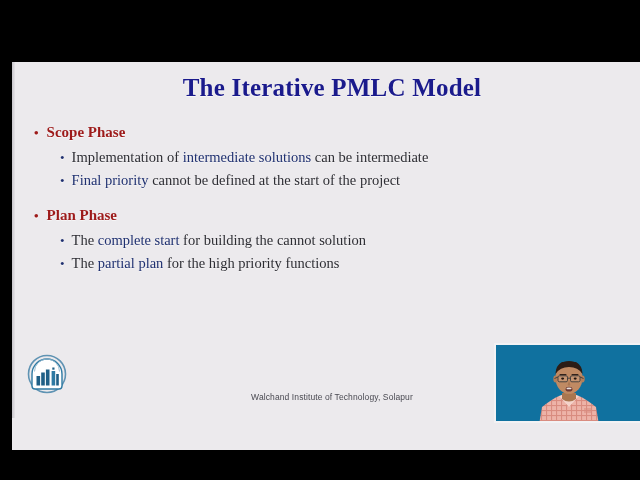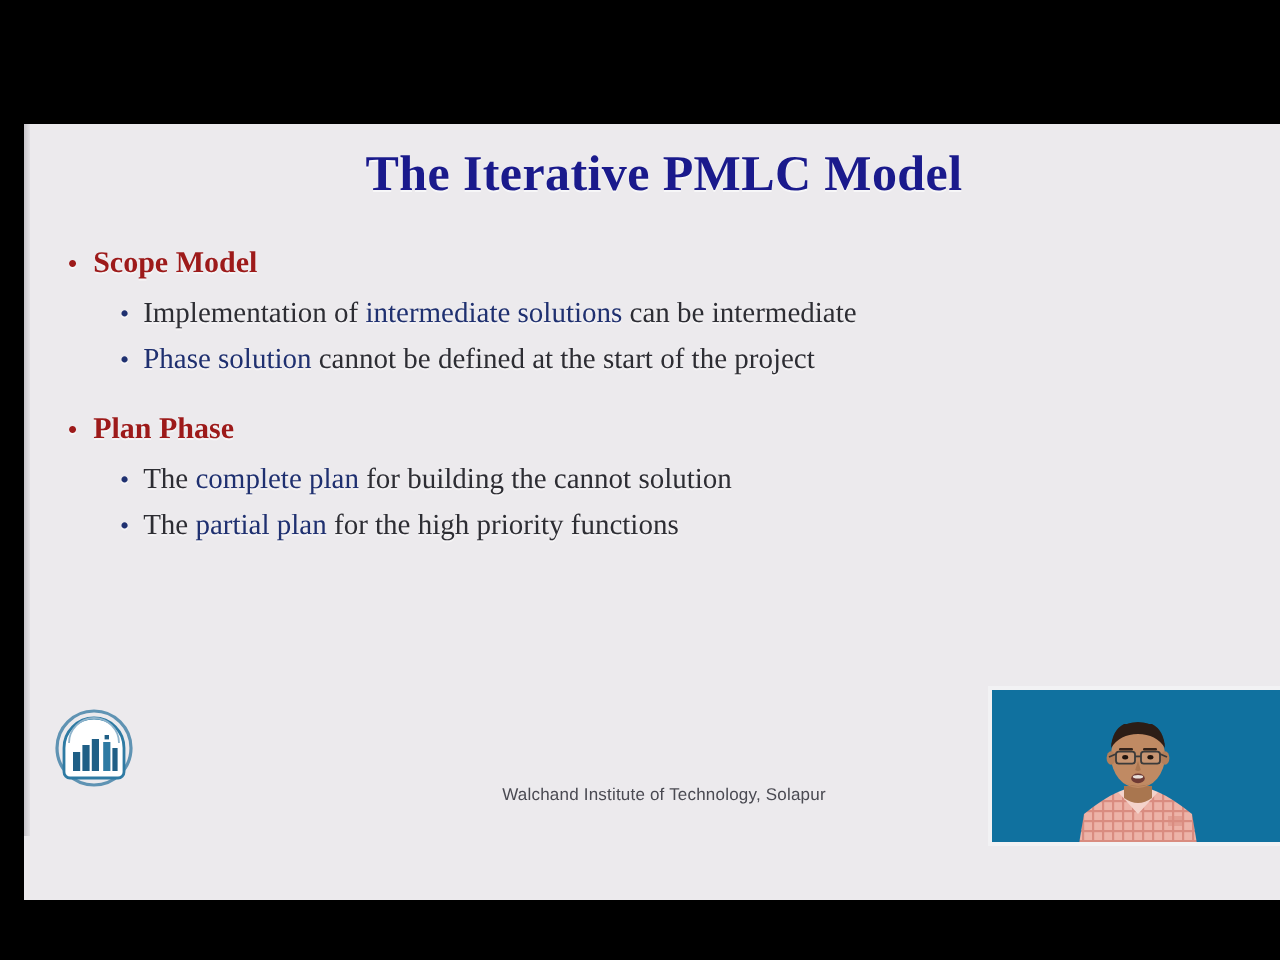--- a/index.html
+++ b/index.html
@@ -169,43 +169,43 @@
 
     <div id="slide-left-edge"></div>
 
     <div id="slide-title">The Iterative PMLC Model</div>
 
     <div id="slide-body">
 
       <div class="phase-block">
         <div class="phase-heading">
           <span class="bullet-mark">•</span>
-          <span>Scope Model</span>
+          <span>Scope Phase</span>
         </div>
         <ul class="sub-list">
           <li class="sub-item">
             <span class="bullet-mark">•</span>
             <span><span class="frag">Implementation of </span><span class="frag em">intermediate solutions</span><span class="frag"> can be intermediate</span></span>
           </li>
           <li class="sub-item">
             <span class="bullet-mark">•</span>
-            <span><span class="frag em">Phase solution</span><span class="frag"> cannot be defined at the start of the project</span></span>
+            <span><span class="frag em">Final priority</span><span class="frag"> cannot be defined at the start of the project</span></span>
           </li>
         </ul>
       </div>
 
       <div class="phase-block">
         <div class="phase-heading">
           <span class="bullet-mark">•</span>
           <span>Plan Phase</span>
         </div>
         <ul class="sub-list">
           <li class="sub-item">
             <span class="bullet-mark">•</span>
-            <span><span class="frag">The </span><span class="frag em">complete plan</span><span class="frag"> for building the cannot solution</span></span>
+            <span><span class="frag">The </span><span class="frag em">complete start</span><span class="frag"> for building the cannot solution</span></span>
           </li>
           <li class="sub-item">
             <span class="bullet-mark">•</span>
             <span><span class="frag">The </span><span class="frag em">partial plan</span><span class="frag"> for the high priority functions</span></span>
           </li>
         </ul>
       </div>
 
     </div>
 

